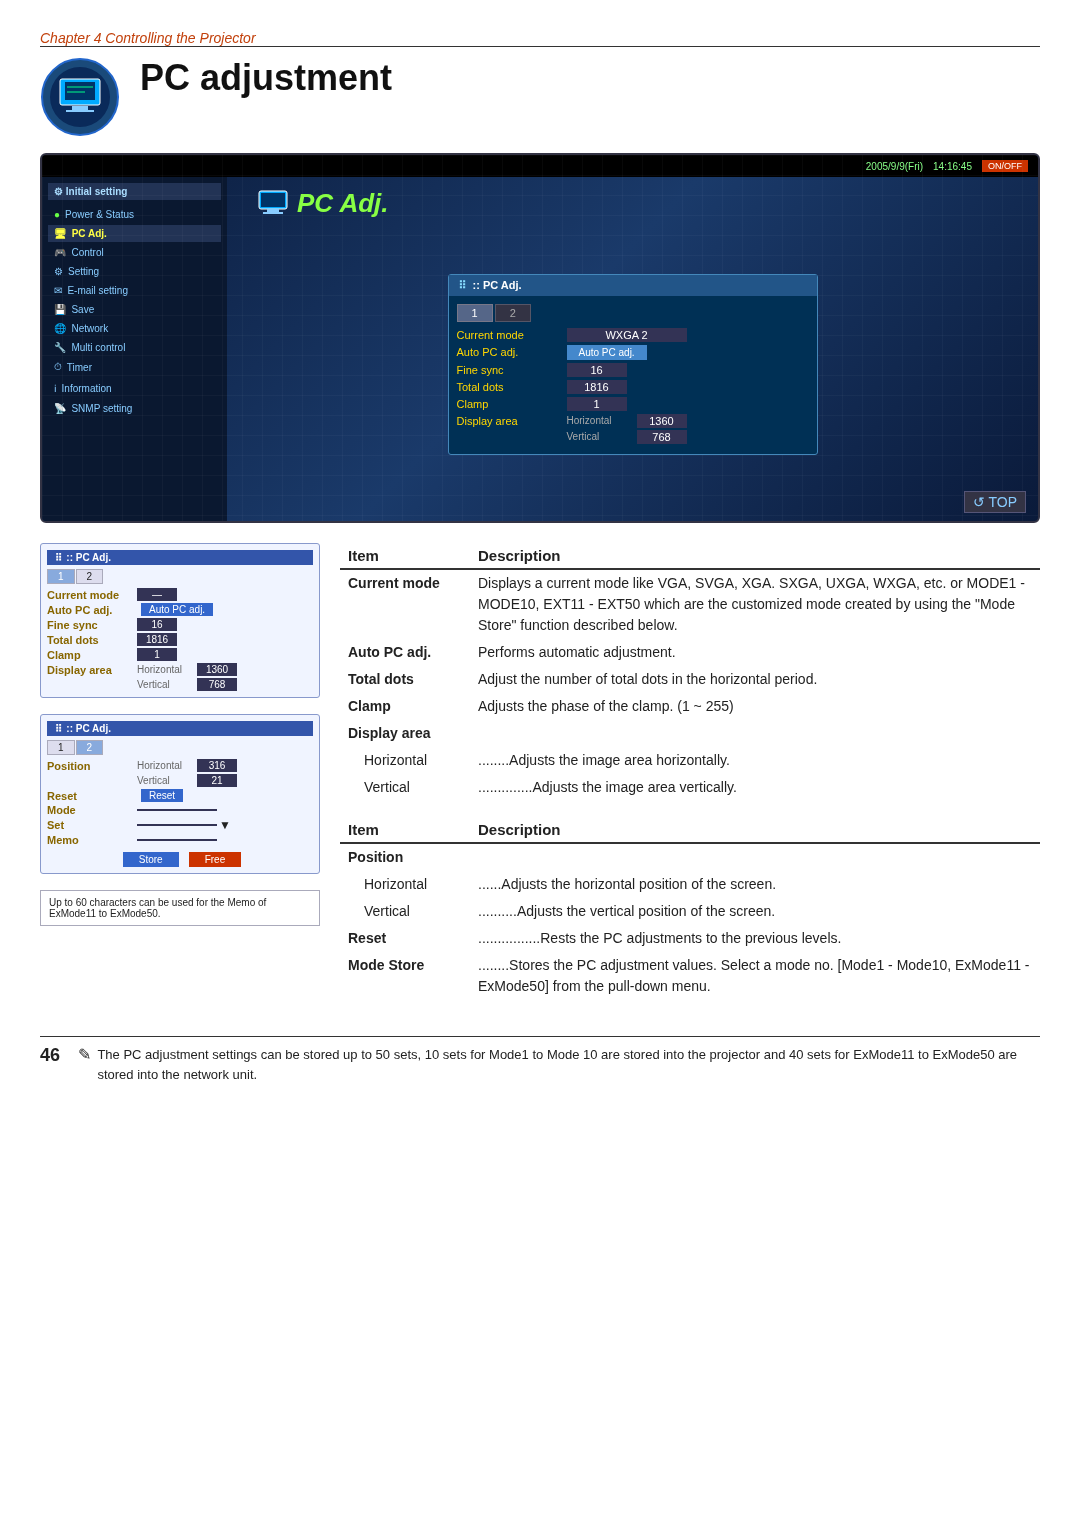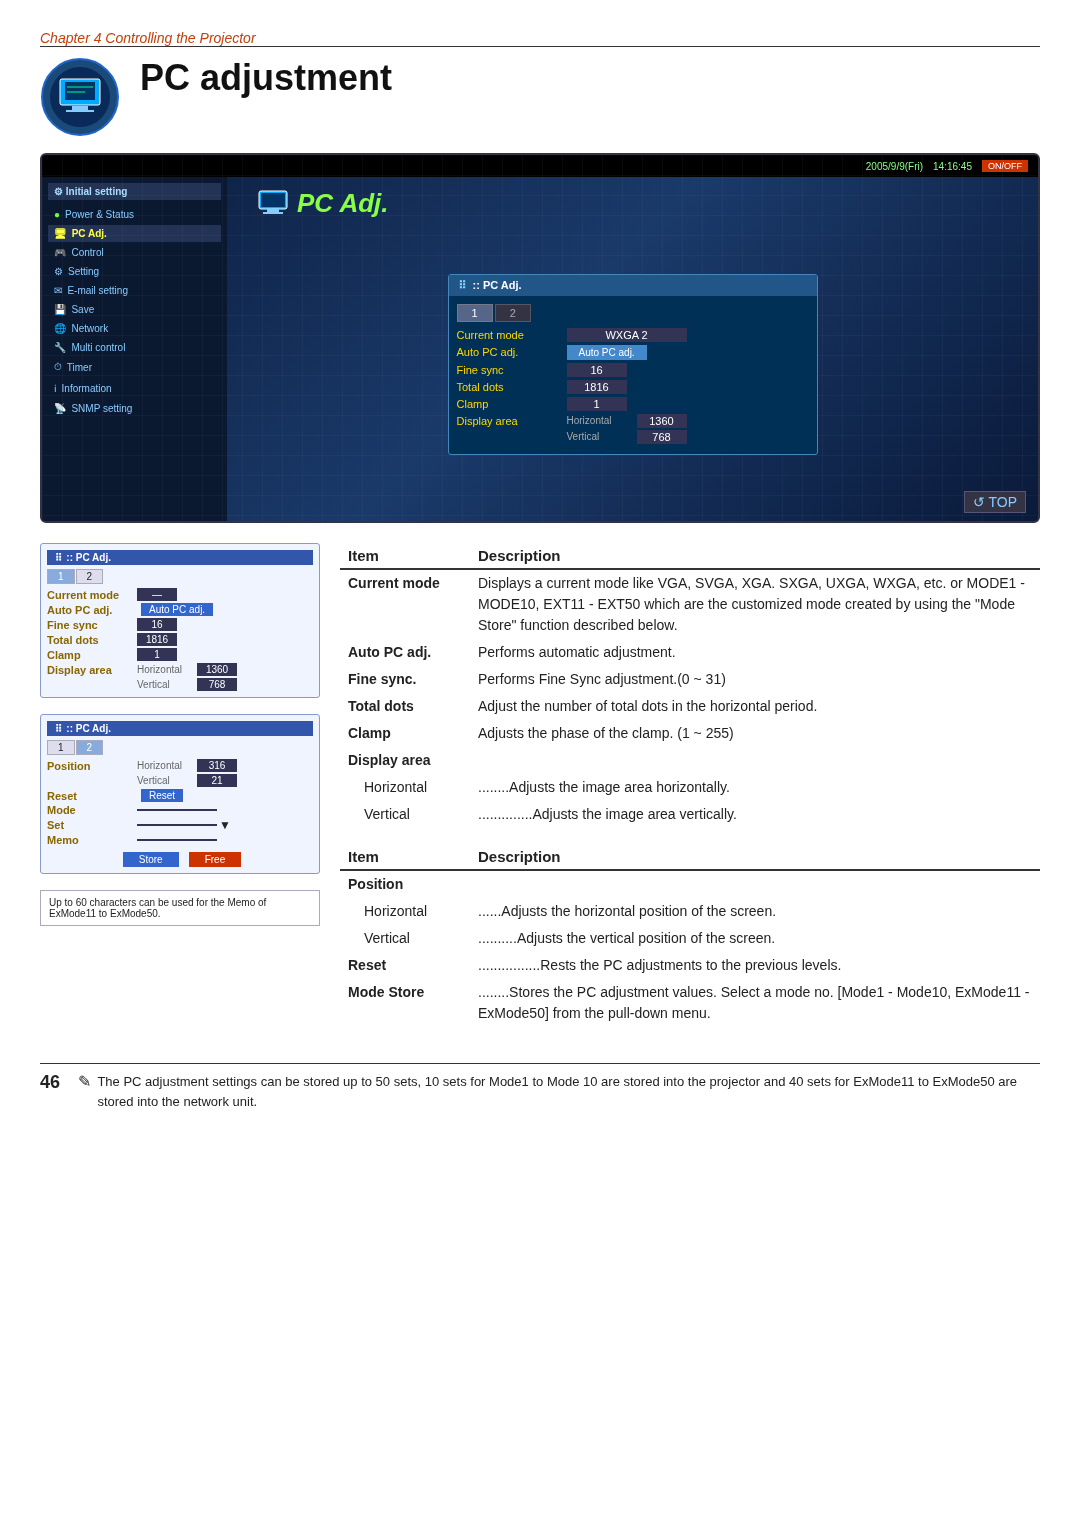--- a/index.html
+++ b/index.html
@@ -463,24 +463,20 @@
       <tbody>
         <tr>
           <td>Current mode</td>
           <td>Displays a current mode like VGA, SVGA, XGA. SXGA, UXGA, WXGA, etc. or MODE1 - MODE10, EXT11 - EXT50 which are the customized mode created by using the "Mode Store" function described below.</td>
         </tr>
         <tr>
           <td>Auto PC adj.</td>
           <td>Performs automatic adjustment.</td>
         </tr>
         <tr>
-          <td>Fine sync.</td>
-          <td>Performs Fine Sync adjustment.(0 ~ 31)</td>
-        </tr>
-        <tr>
           <td>Total dots</td>
           <td>Adjust the number of total dots in the horizontal period.</td>
         </tr>
         <tr>
           <td>Clamp</td>
           <td>Adjusts the phase of the clamp. (1 ~ 255)</td>
         </tr>
         <tr>
           <td style="font-weight:bold;">Display area</td>
           <td></td>

